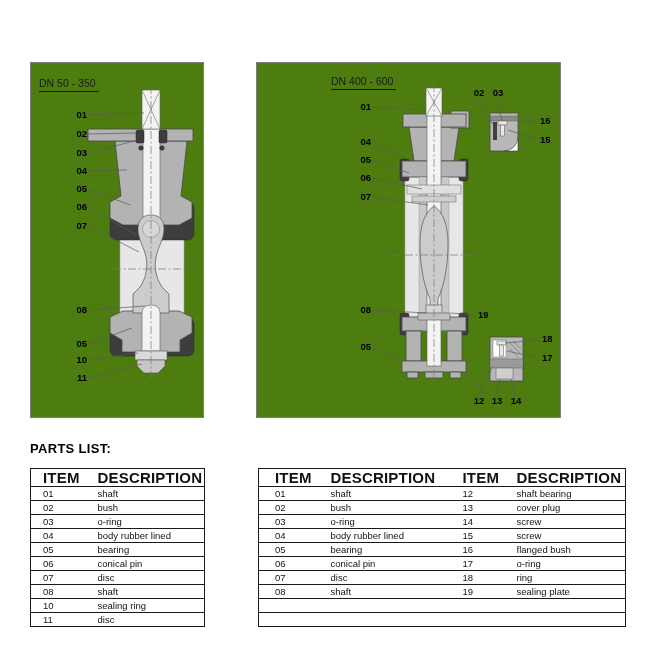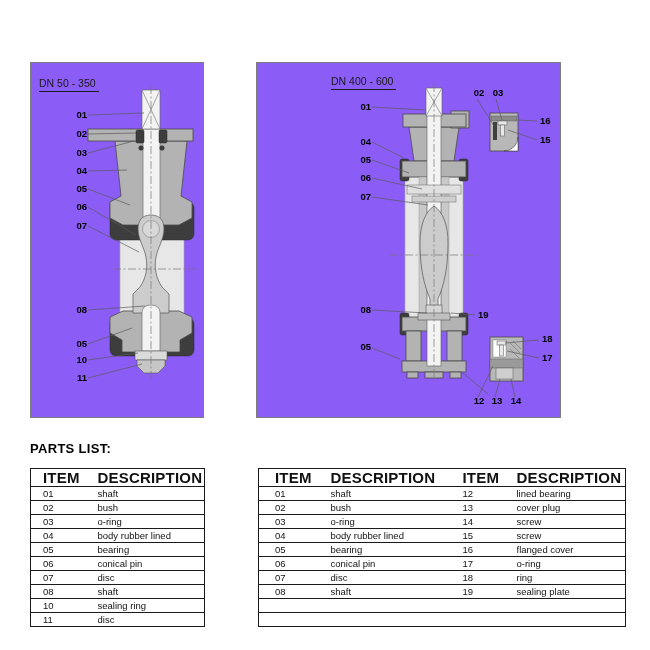--- a/index.html
+++ b/index.html
@@ -1,19 +1,19 @@
 <!DOCTYPE html>
 <html><head>
 <meta charset="utf-8">
 <style>
   * { margin:0; padding:0; box-sizing:border-box; }
   html,body { width:650px; height:650px; background:#fff; font-family:"Liberation Sans",sans-serif; color:#111; }
   #stage { position:relative; width:650px; height:650px; background:#fff; overflow:hidden; }
   .sec-title { position:absolute; font-size:13px; font-weight:bold; letter-spacing:.3px; color:#000; }
-  .panel { position:absolute; border:1.5px solid #7e7e7e; background:#8b5cf6; }
+  .panel { position:absolute; border:1.5px solid #7e7e7e; background:#4d7c0f; }
   .panel svg { position:absolute; left:0; top:0; }
   .dn-label { position:absolute; font-size:10.5px; color:#1a1a1a; border-bottom:1px solid #1a1a1a; padding:0 3px 2px 0; white-space:nowrap; }
   .callout { position:absolute; font-size:9.5px; font-weight:bold; color:#000; width:18px; line-height:12px; }
   .co-r { text-align:right; }
   .co-c { text-align:center; }
   .co-l { text-align:left; }
   table.parts { position:absolute; border-collapse:collapse; table-layout:fixed; border:1px solid #1a1a1a; font-size:9.5px; }
   table.parts th, table.parts td { border-top:1px solid #1a1a1a; height:14px; padding:0; text-align:left; font-weight:normal; white-space:nowrap; overflow:hidden; vertical-align:middle; }
   table.parts th { font-weight:bold; font-size:15px; letter-spacing:.2px; }
   
@@ -271,21 +271,21 @@
           <th>DESCRIPTION</th>
           <th>ITEM</th>
           <th>DESCRIPTION</th>
         </tr>
       </thead>
     <tbody>
         <tr>
           <td>01</td>
           <td>shaft</td>
           <td>12</td>
-          <td>lined bearing</td>
+          <td>shaft bearing</td>
         </tr>
         <tr>
           <td>02</td>
           <td>bush</td>
           <td>13</td>
           <td>cover plug</td>
         </tr>
         <tr>
           <td>03</td>
           <td>o-ring</td>
@@ -295,21 +295,21 @@
         <tr>
           <td>04</td>
           <td>body rubber lined</td>
           <td>15</td>
           <td>screw</td>
         </tr>
         <tr>
           <td>05</td>
           <td>bearing</td>
           <td>16</td>
-          <td>flanged cover</td>
+          <td>flanged bush</td>
         </tr>
         <tr>
           <td>06</td>
           <td>conical pin</td>
           <td>17</td>
           <td>o-ring</td>
         </tr>
         <tr>
           <td>07</td>
           <td>disc</td>

